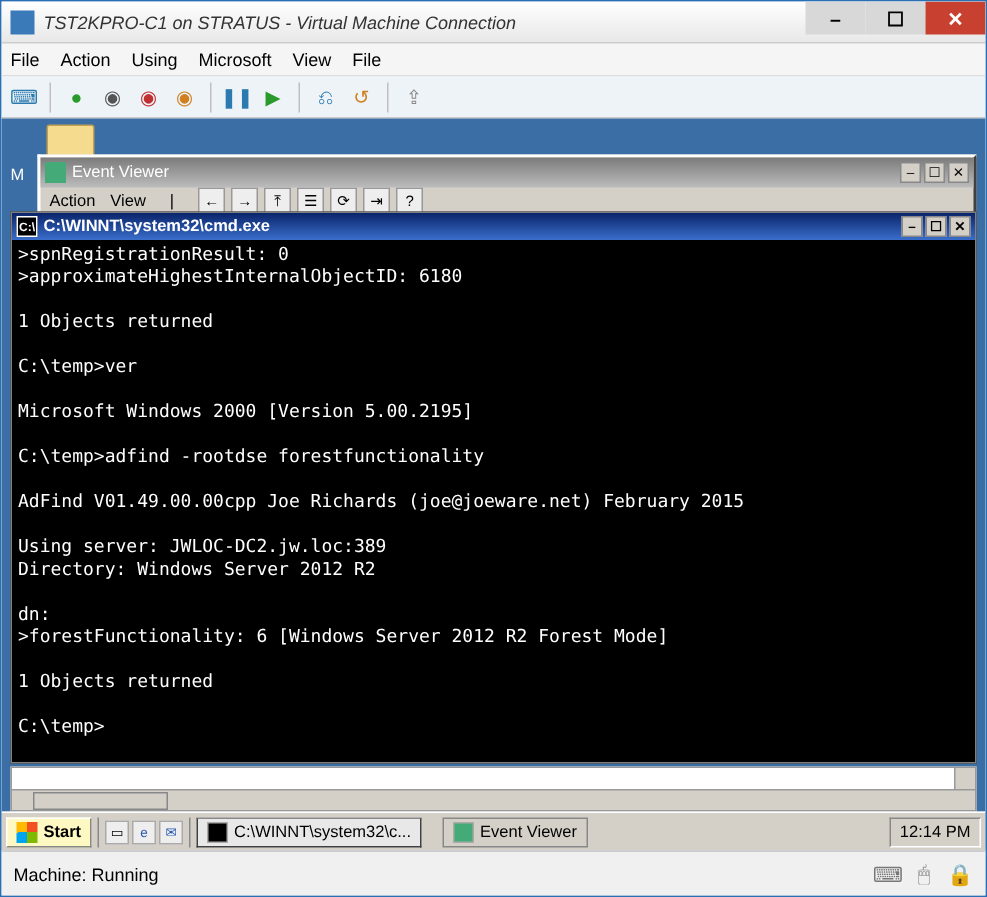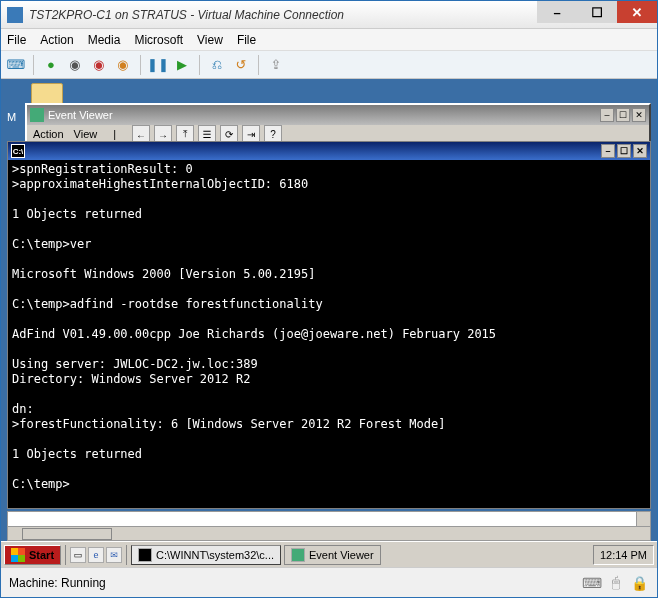--- a/index.html
+++ b/index.html
@@ -47,25 +47,25 @@
 .cmd-body { flex:1; background:#000; color:#fff; font-family: "Lucida Console", Consolas, monospace; font-size:12px; line-height:15px; padding:2px 4px; white-space:pre; overflow:hidden;}
 
 
 .bg-scroll { position:absolute; bottom:26px; left:6px; right:6px; height:30px; background:#fff; border:1px solid #999;}
 .bg-scroll .hbar { position:absolute; bottom:0; left:0; right:0; height:14px; background:#d4d0c8; border-top:1px solid #999;}
 .bg-scroll .vbar { position:absolute; top:0; right:0; bottom:14px; width:14px; background:#d4d0c8; border-left:1px solid #999;}
 .bg-scroll .thumb { position:absolute; left:14px; width:90px; height:12px; top:1px; background:#d4d0c8; border:1px solid #888;}
 
 
 .taskbar { position:absolute; bottom:0; left:0; right:0; height:26px; background:#d4d0c8; border-top:1px solid #fff; display:flex; align-items:center; padding:2px 3px; font-size:11px;}
-.start-btn { height:20px; padding:0 6px; background:#b91c1c; border:1px solid #888; border-top-color:#fff; border-left-color:#fff; display:flex; align-items:center; font-weight:bold; gap:4px;}
+.start-btn { height:20px; padding:0 6px; background:#fef9c3; border:1px solid #888; border-top-color:#fff; border-left-color:#fff; display:flex; align-items:center; font-weight:bold; gap:4px;}
 .winflag { width:14px; height:14px; display:inline-block; background: conic-gradient(#f25022 0 25%, #7fba00 0 50%, #00a4ef 0 75%, #ffb900 0 100%);}
 .ql { display:flex; gap:2px; margin:0 4px; padding:0 4px; border-left:1px solid #888; border-right:1px solid #888; height:20px; align-items:center;}
 .ql div { width:16px; height:16px; background:#eee; border:1px solid #aaa; font-size:9px; display:flex;align-items:center;justify-content:center;}
-.task-btn { height:20px; padding:0 6px; background:#d4d0c8; border:1px solid #888; display:flex; align-items:center; gap:4px; margin-right:3px; max-width:160px; overflow:hidden; white-space:nowrap;}
+.task-btn { height:20px; padding:0 6px; background:#d4d0c8; border:1px solid #888; display:flex; align-items:center; gap:4px; margin-right:14px; max-width:160px; overflow:hidden; white-space:nowrap;}
 .task-btn.active { border:1px solid #404040; border-top-color:#888; background:#e8e8e8;}
 .task-btn .tico { width:14px; height:14px; background:#000; border:1px solid #aaa;}
 .task-btn .tico.ev { background:#4a7;}
 .tray { margin-left:auto; height:20px; padding:0 6px; border:1px solid #888; border-right-color:#fff; border-bottom-color:#fff; display:flex; align-items:center;}
 
 
 .statusbar { position:absolute; bottom:0; left:0; right:0; height:30px; background:#f0f0f0; border-top:1px solid #ccc; display:flex; align-items:center; padding:0 8px; font-size:12px;}
 .statusbar .sicons { margin-left:auto; display:flex; gap:6px; font-size:14px;}
 .statusbar .sicon { width:18px; height:18px; display:flex;align-items:center;justify-content:center; color:#777;}
 .sicon.lock { color:#d4a020;}
@@ -80,21 +80,21 @@
   <div class="win-buttons">
     <div class="win-btn win-min">–</div>
     <div class="win-btn win-max">☐</div>
     <div class="win-btn win-close">✕</div>
   </div>
 </div>
 
 <div class="menubar">
   <span>File</span>
   <span>Action</span>
-  <span>Media</span>
+  <span>Using</span>
   <span>Microsoft</span>
   <span>View</span>
   <span>File</span>
 </div>
 
 <div class="toolbar">
   <div class="tbtn" style="color:#2a7ab0">⌨</div>
   <div class="tsep"></div>
   <div class="tbtn" style="color:#2a9a2a">●</div>
   <div class="tbtn" style="color:#555">◉</div>
@@ -138,20 +138,21 @@
         <div>⟳</div>
         <div>⇥</div>
         <div>?</div>
       </div>
     </div>
   </div>
 
   <div class="cmd-window">
     <div class="cmd-titlebar">
       <span class="icon">C:\</span>
+      <span>C:\WINNT\system32\cmd.exe</span>
       <div class="cmd-ctrls">
         <div>–</div>
         <div>☐</div>
         <div>✕</div>
       </div>
     </div>
     <div class="cmd-body" id="cmd-body">&gt;spnRegistrationResult: 0
 &gt;approximateHighestInternalObjectID: 6180
 
 1 Objects returned

